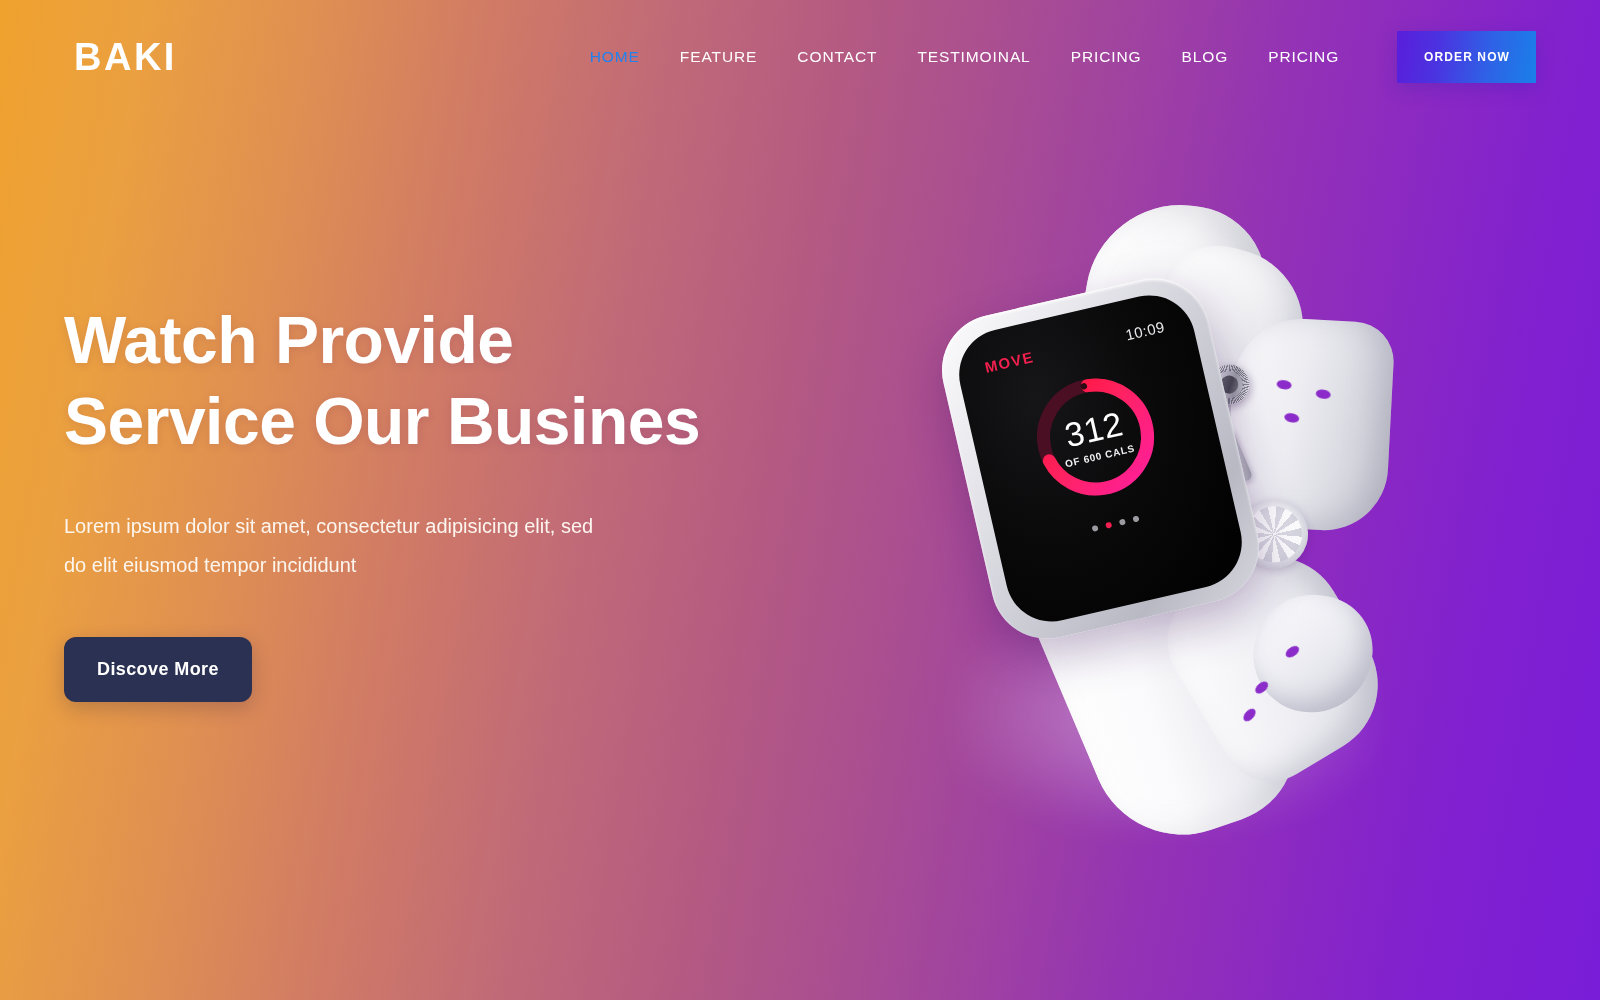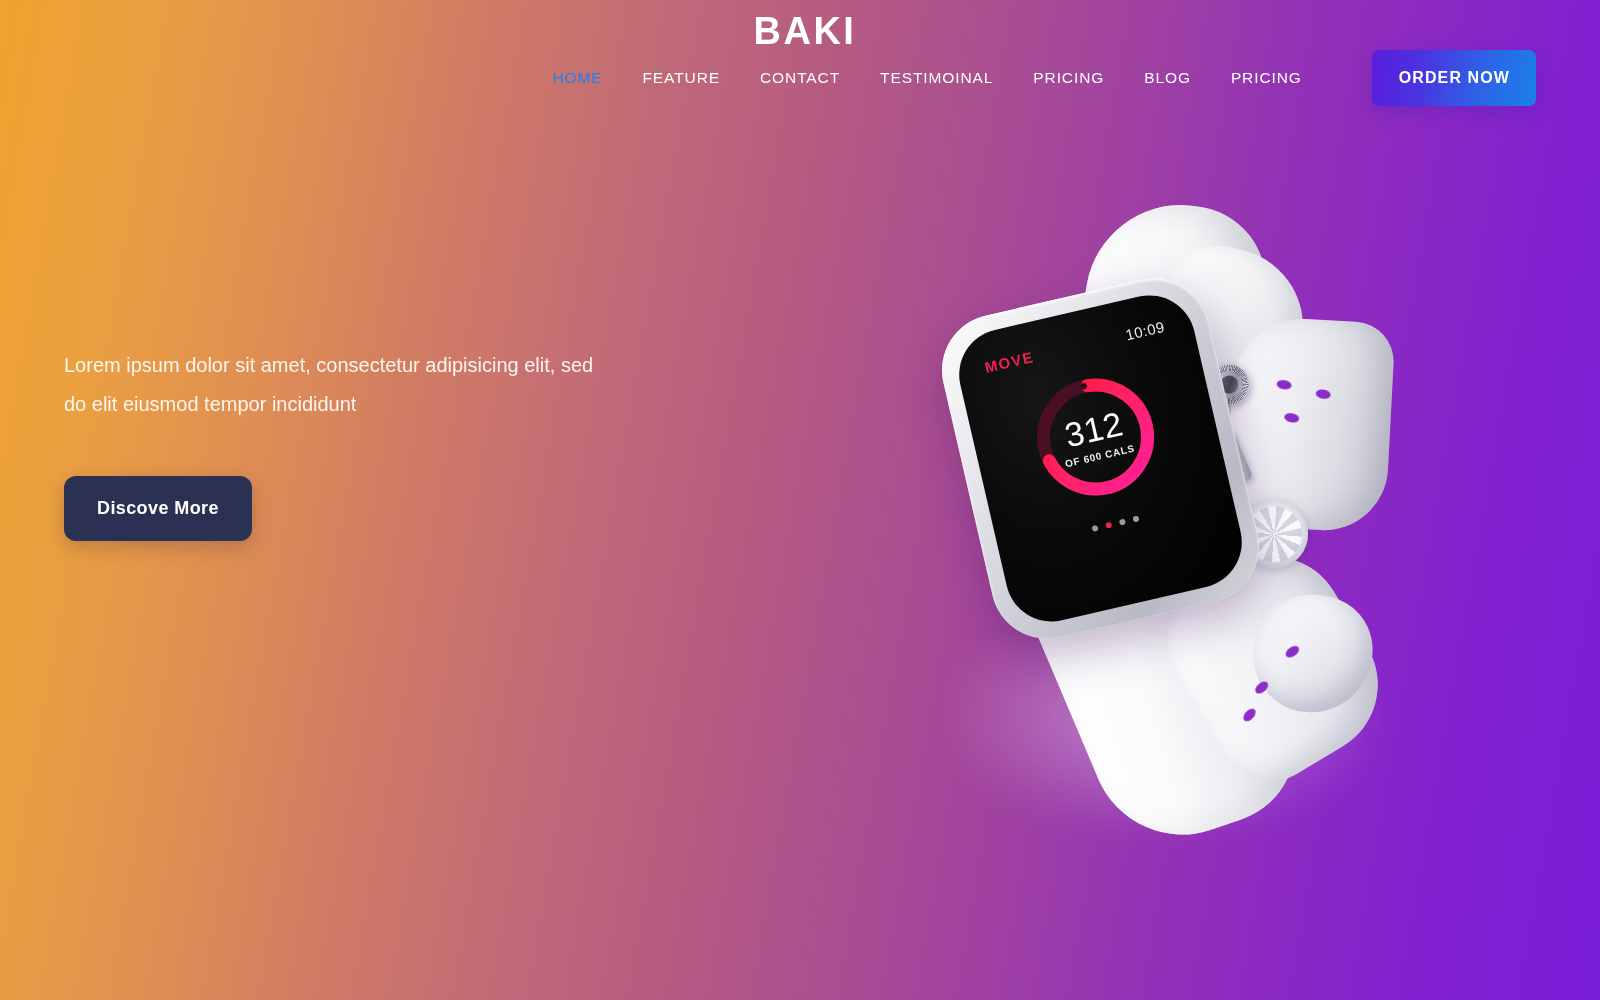--- a/index.html
+++ b/index.html
@@ -27,23 +27,22 @@
       #8020d0 90%,
       #7a1dd8 100%);
     overflow:hidden;
   }
 
   
   .header {
     position:absolute; top:0; left:0;
     width:100%; height:108px;
     display:flex; align-items:center;
-    padding:12px 64px 0 74px;
+    padding:6px 64px 0 74px;
     z-index:30;
-    flex-direction:column;
   }
 
   .logo {
     color:#ffffff;
     font-size:38px;
     font-weight:bold;
     letter-spacing:2.5px;
     line-height:1;
     user-select:none;
   }
@@ -60,28 +59,28 @@
     font-weight:normal;
     letter-spacing:0.9px;
     text-decoration:none;
     padding:0 20px;
     white-space:nowrap;
     cursor:pointer;
   }
   .nav-link.active { color:#1f82ef; }
 
   .order-btn {
-    margin-left:50px;
+    margin-left:38px;
     background:linear-gradient(100deg, #5a1ddb 0%, #4b33e0 30%, #2f61e6 65%, #1a80e9 100%);
     color:#ffffff;
-    font-size:16px;
+    font-size:12px;
     font-weight:bold;
     letter-spacing:1.1px;
     border:none;
-    border-radius:7px;
+    border-radius:1px;
     padding:19px 26px 19px 27px;
     cursor:pointer;
     font-family:inherit;
     white-space:nowrap;
     box-shadow:0 5px 18px rgba(40,30,170,.25);
   }
 
   
   .copy {
     position:absolute;
@@ -379,20 +378,24 @@
       <a class="nav-link" href="#">CONTACT</a>
       <a class="nav-link" href="#">TESTIMOINAL</a>
       <a class="nav-link" href="#">PRICING</a>
       <a class="nav-link" href="#">BLOG</a>
       <a class="nav-link" href="#">PRICING</a>
       <button class="order-btn">ORDER NOW</button>
     </nav>
   </header>
 
   <div class="copy">
+    <h1 class="headline">
+      <span class="line">Watch Provide</span>
+      <span class="line">Service Our Busines</span>
+    </h1>
 
     <p class="subcopy">
       <span class="line">Lorem ipsum dolor sit amet, consectetur adipisicing elit, sed</span>
       <span class="line">do elit eiusmod tempor incididunt</span>
     </p>
 
     <button class="discover-btn">Discove More</button>
   </div>
 
   <div class="watch-stage">

